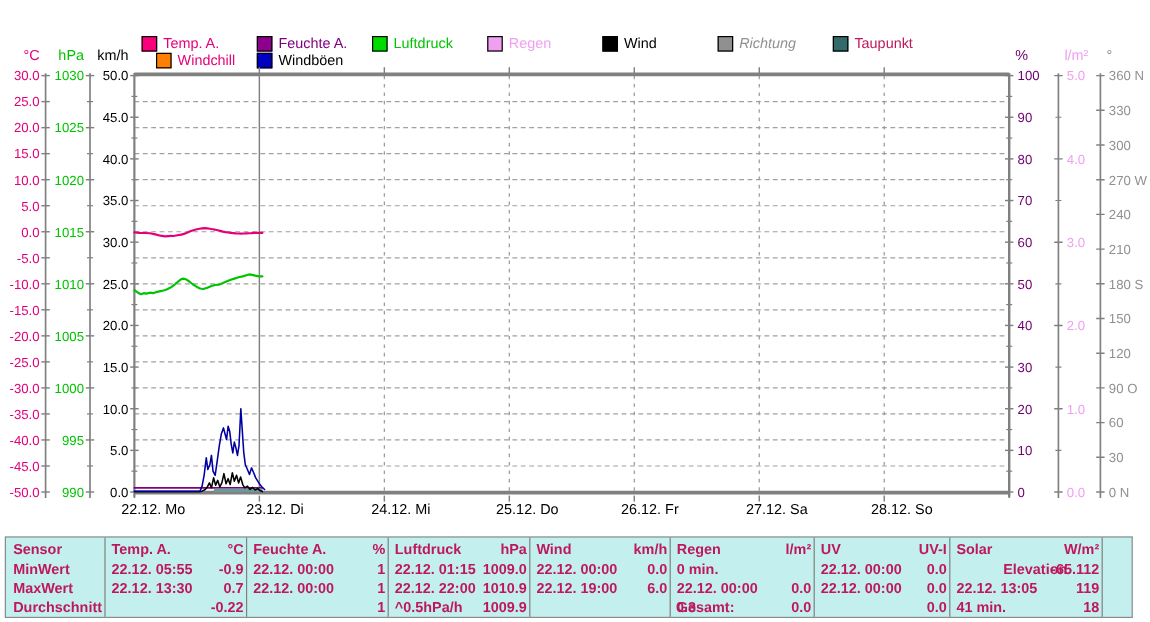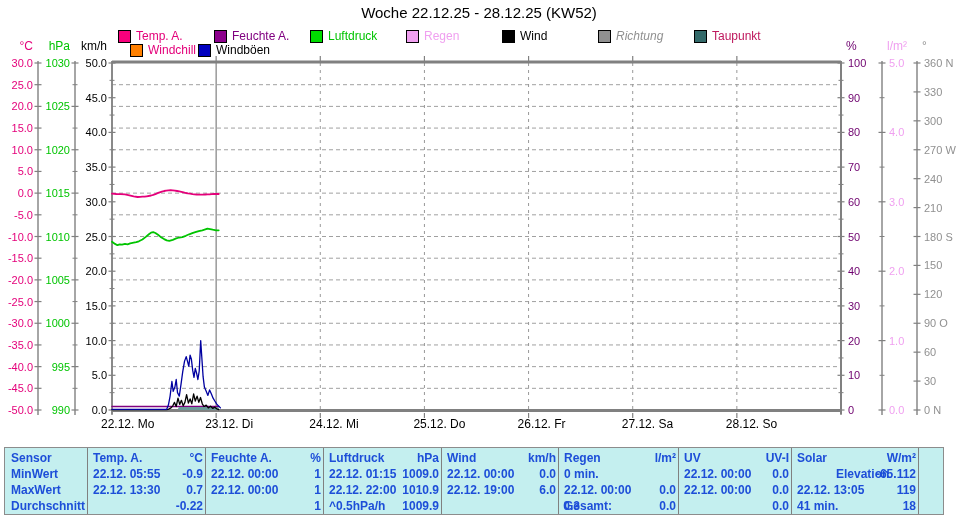--- a/index.html
+++ b/index.html
@@ -10,31 +10,30 @@
   #chart-title{
     position:absolute;left:0;top:4px;width:958px;text-align:center;
     font-size:15px;color:#000;
   }
   .legend-item{position:absolute;display:flex;align-items:center;height:13px;}
   .legend-swatch{width:11px;height:11px;border:1px solid #000;margin-right:5px;flex:0 0 auto;}
   .legend-label{font-size:12px;white-space:nowrap;line-height:13px;}
   #chart-svg{position:absolute;left:0;top:0;}
   #data-table{
     position:absolute;left:4px;top:447px;width:938px;height:66px;
-    background:#c4efef;border:1px solid #8c8c8c;font-size:12px;font-weight:bold;color:#1d4ed8;
+    background:#c4efef;border:1px solid #8c8c8c;font-size:12px;font-weight:bold;color:#be185d;
   }
   .tbl-sep{position:absolute;top:0;bottom:0;width:1px;background:#808080;}
   .tbl-cell{position:absolute;height:14px;line-height:14px;white-space:nowrap;}
   .tbl-val{text-align:right;}
 </style>
 </head>
 <body>
 
 <div id="screen">
-  <div id="chart-title">Woche 22.12.25 - 28.12.25 (KW52)</div>
   <div id="legend">
       <div class="legend-item" style="left: 118px; top: 30px;">
         <span class="legend-swatch" style="background: rgb(248, 0, 124);"></span>
         <span class="legend-label" style="color: rgb(228, 0, 122);">Temp. A.</span>
       </div>
       <div class="legend-item" style="left: 214px; top: 30px;">
         <span class="legend-swatch" style="background: rgb(140, 0, 140);"></span>
         <span class="legend-label" style="color: rgb(128, 0, 128);">Feuchte A.</span>
       </div>
       <div class="legend-item" style="left: 310px; top: 30px;">
@@ -54,21 +53,21 @@
         <span class="legend-label" style="color: rgb(144, 144, 144); font-style: italic;">Richtung</span>
       </div>
       <div class="legend-item" style="left: 694px; top: 30px;">
         <span class="legend-swatch" style="background: rgb(51, 106, 106);"></span>
         <span class="legend-label" style="color: #be185d;">Taupunkt</span>
       </div>
       <div class="legend-item" style="left: 130px; top: 44px;">
         <span class="legend-swatch" style="background: rgb(255, 128, 0);"></span>
         <span class="legend-label" style="color: rgb(228, 0, 122);">Windchill</span>
       </div>
-      <div class="legend-item" style="left: 198px; top: 44px;">
+      <div class="legend-item" style="left: 214px; top: 44px;">
         <span class="legend-swatch" style="background: rgb(0, 0, 192);"></span>
         <span class="legend-label" style="color: rgb(0, 0, 0);">Windböen</span>
       </div>
     </div>
   <svg id="chart-svg" width="958" height="447">
       <line x1="112" y1="84.6875" x2="841" y2="84.6875" stroke="#a0a0a0" stroke-width="1" stroke-dasharray="4 3"></line>
       <line x1="112" y1="106.375" x2="841" y2="106.375" stroke="#a0a0a0" stroke-width="1" stroke-dasharray="4 3"></line>
       <line x1="112" y1="128.0625" x2="841" y2="128.0625" stroke="#a0a0a0" stroke-width="1" stroke-dasharray="4 3"></line>
       <line x1="112" y1="149.75" x2="841" y2="149.75" stroke="#a0a0a0" stroke-width="1" stroke-dasharray="4 3"></line>
       <line x1="112" y1="171.4375" x2="841" y2="171.4375" stroke="#a0a0a0" stroke-width="1" stroke-dasharray="4 3"></line>

